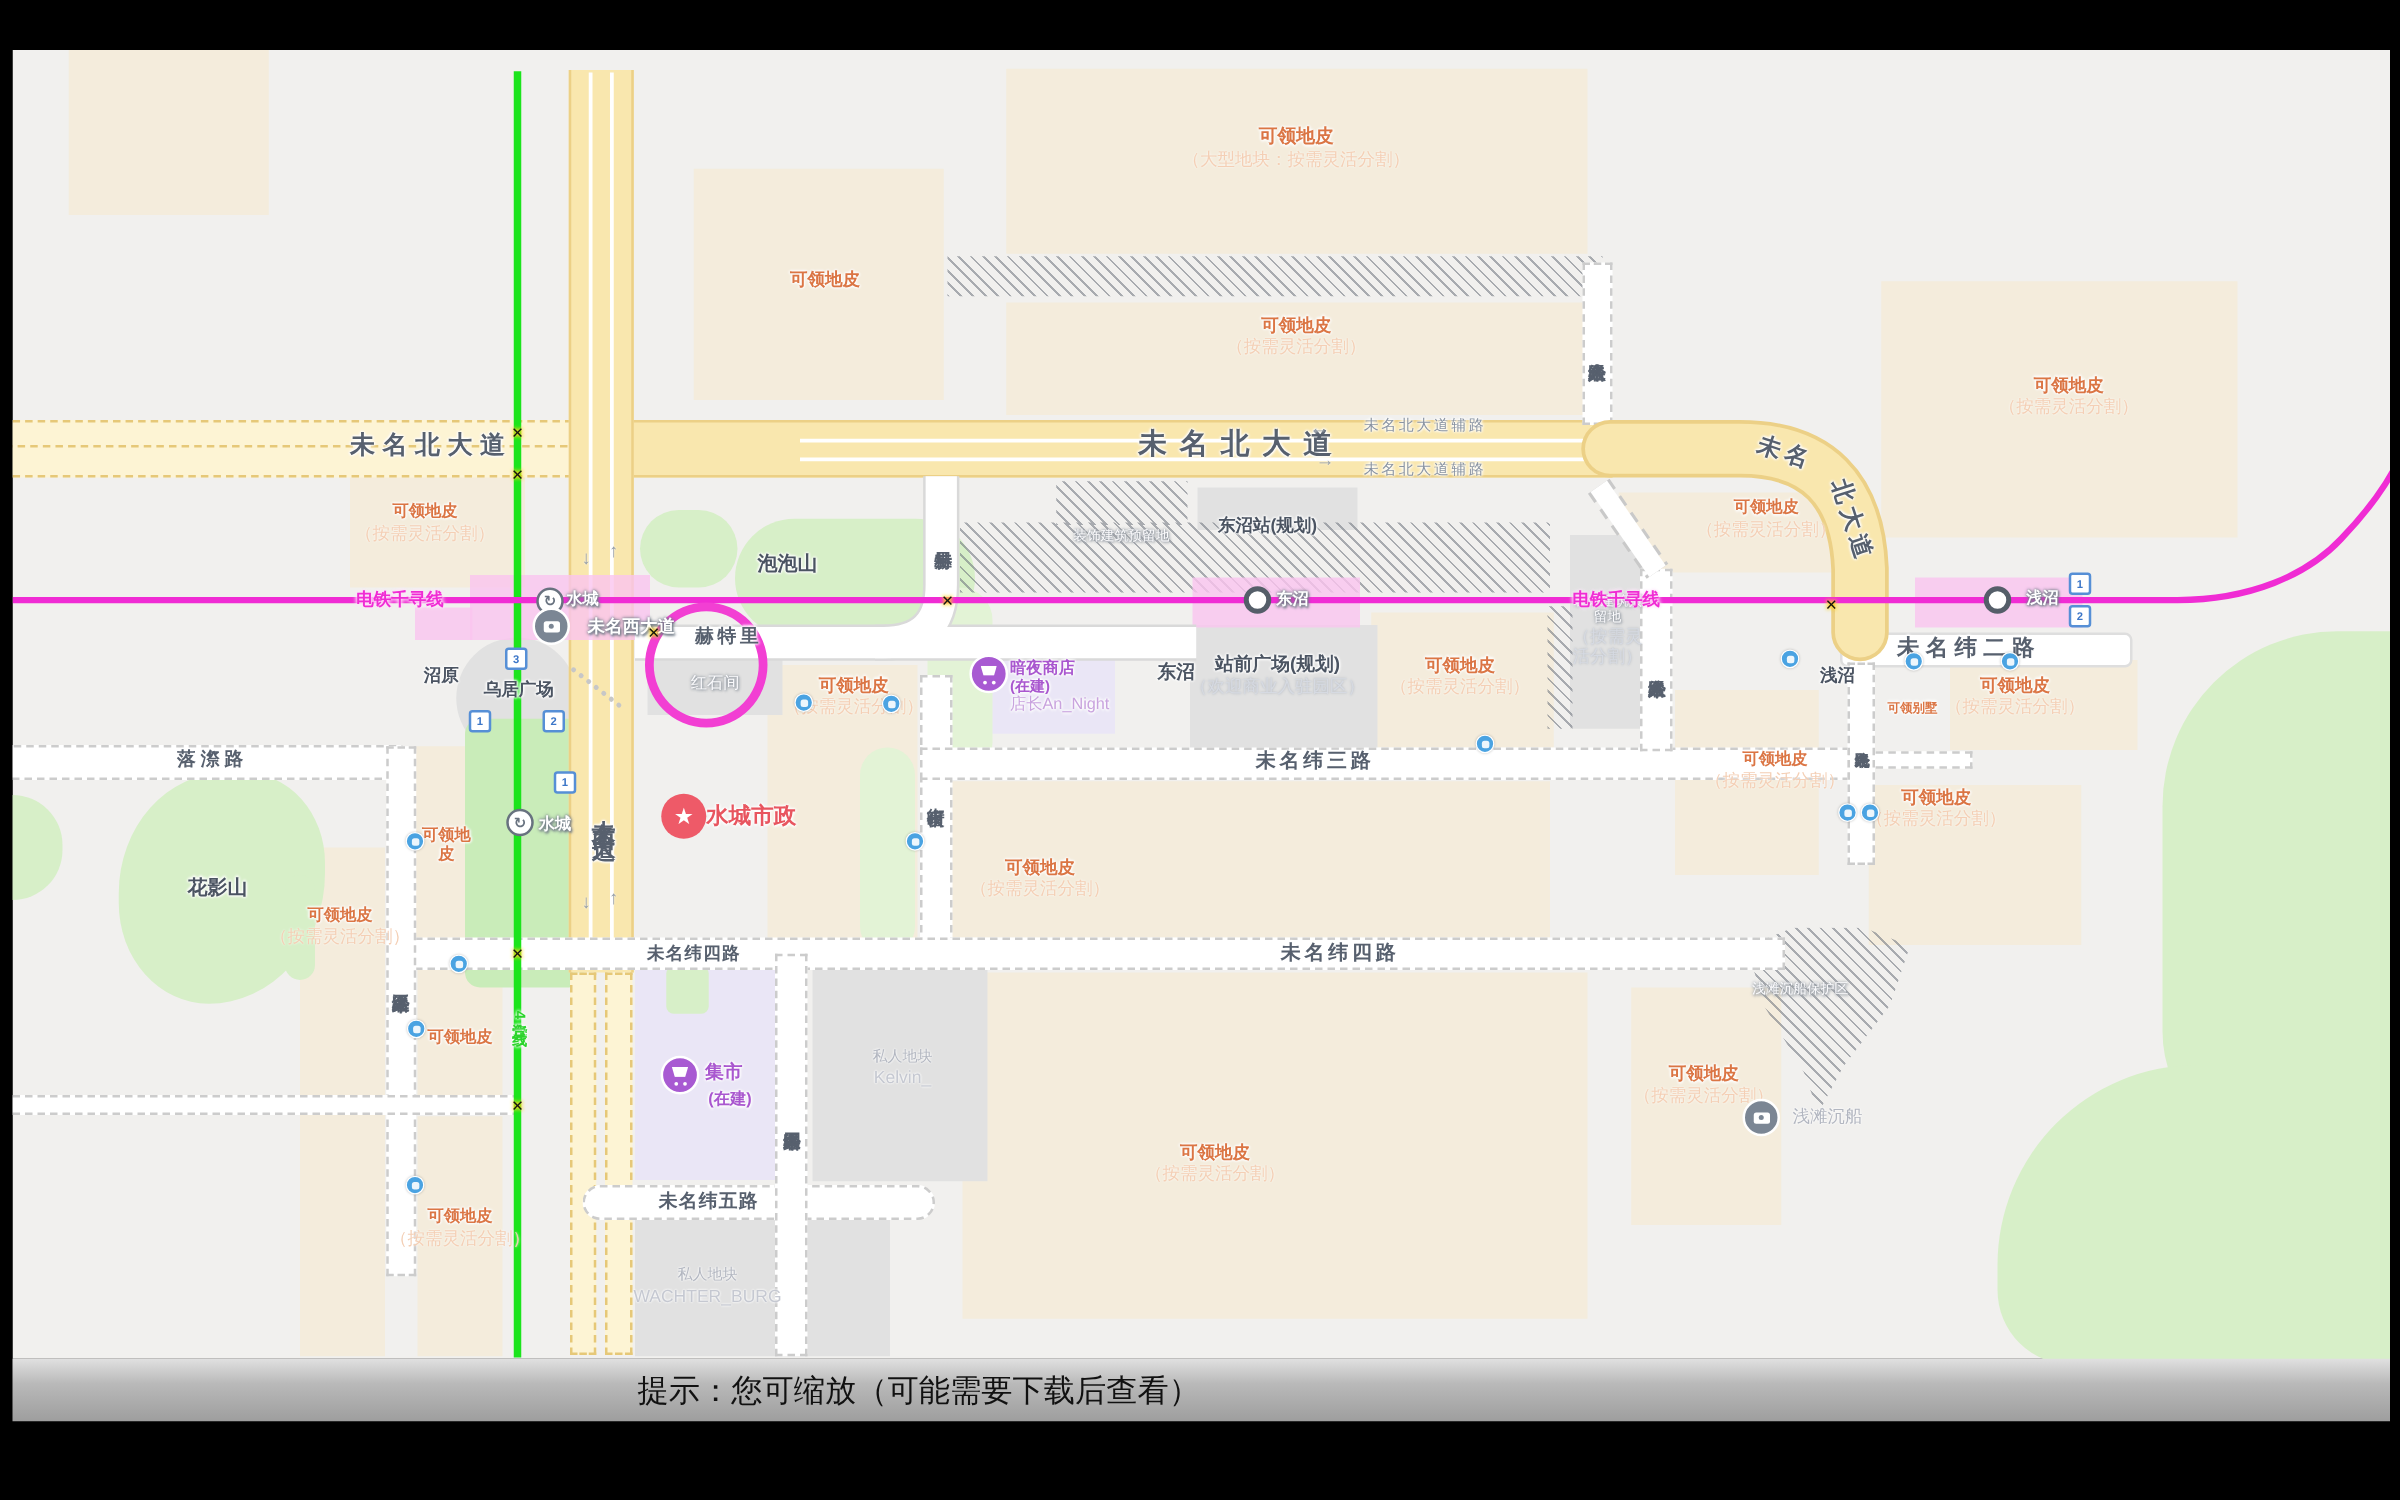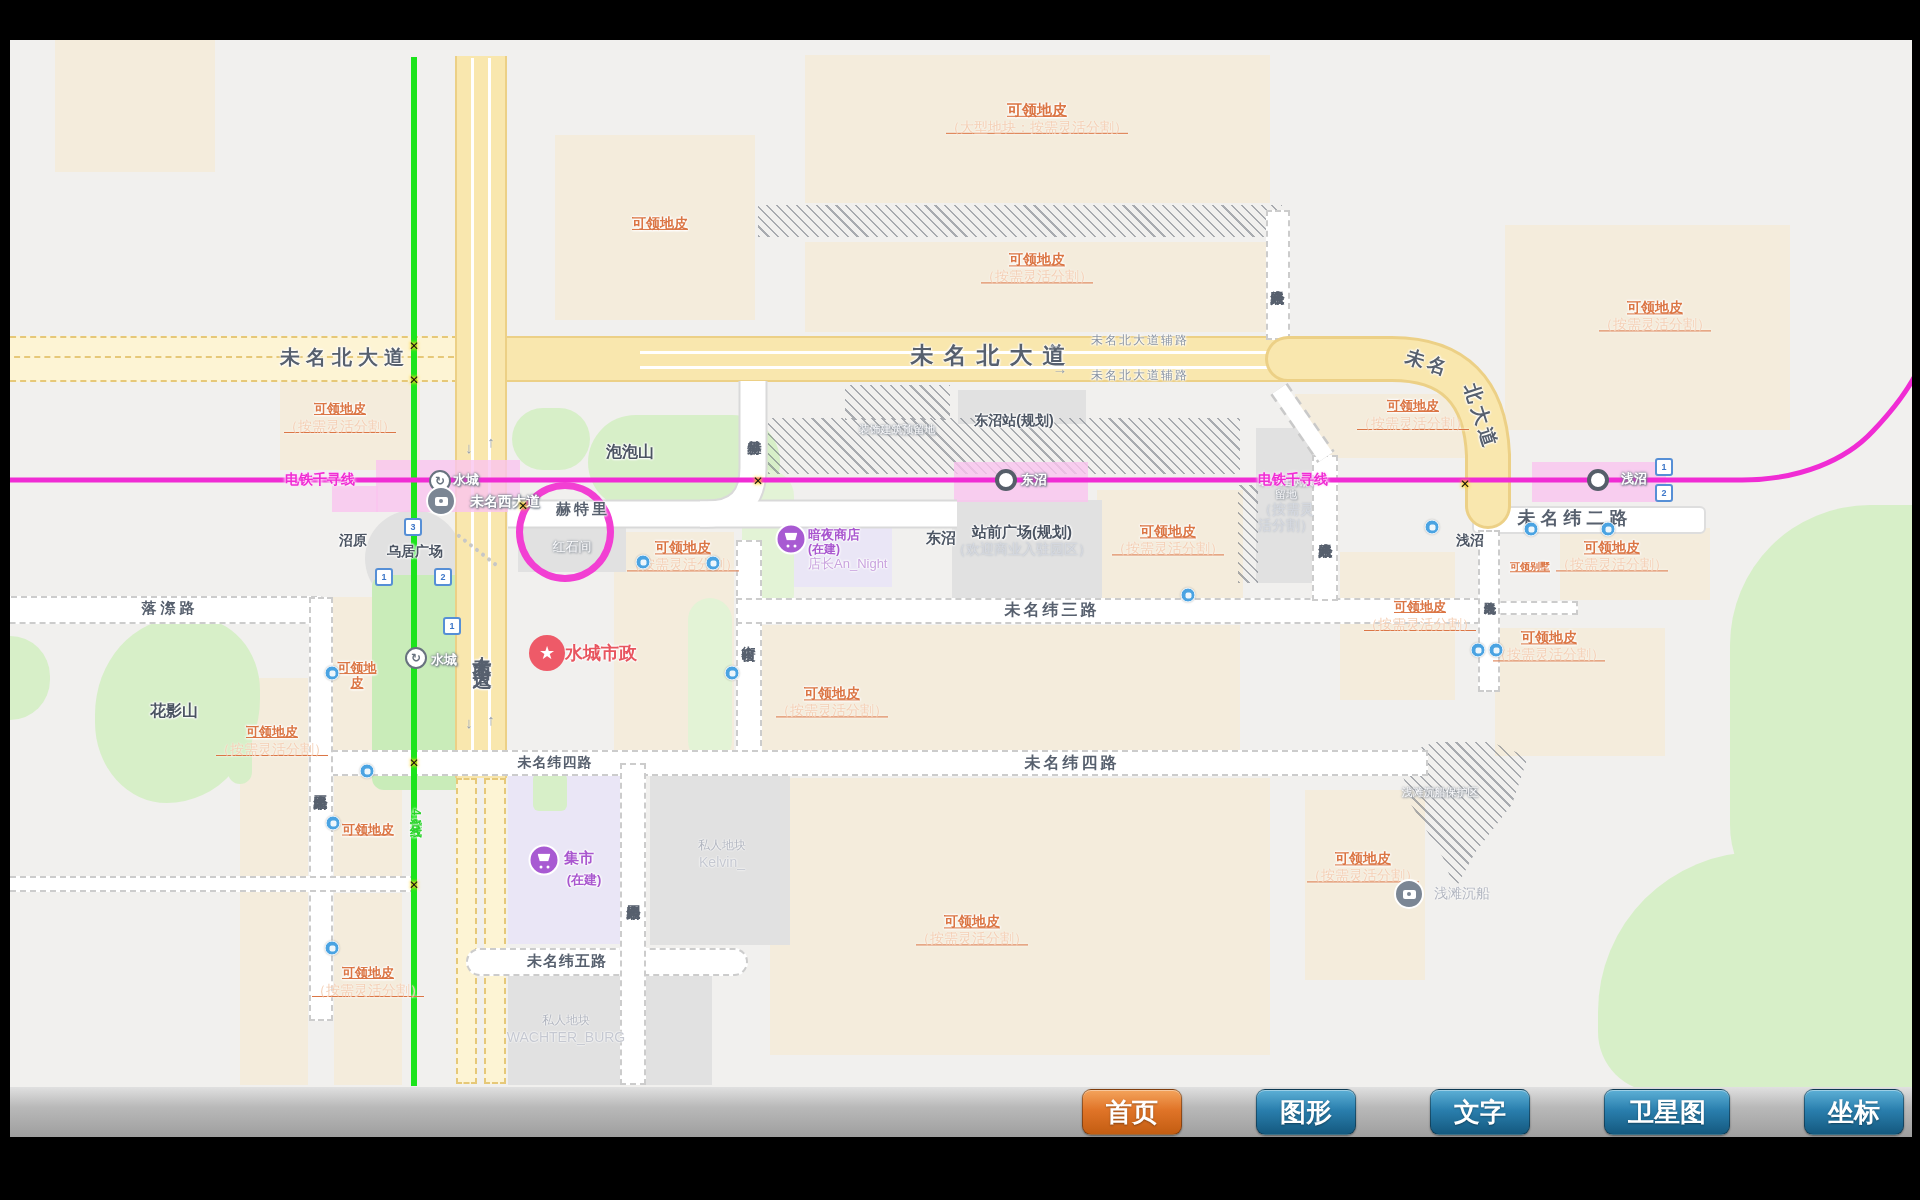--- a/index.html
+++ b/index.html
@@ -30,21 +30,21 @@
   
   .lb{position:absolute;z-index:7;white-space:nowrap;transform:translate(-50%,-50%);text-align:center;
       color:#5a6370;font-weight:600;line-height:1.15;
       text-shadow:-1px 0 2px rgba(255,255,255,.95),1px 0 2px rgba(255,255,255,.95),0 -1px 2px rgba(255,255,255,.95),0 1px 2px rgba(255,255,255,.95);}
   .lb.v{writing-mode:vertical-rl;}
   .rd{color:#57606e;}
   .rd2{color:#8a94a2;font-weight:500;}
   .pl{color:#4b5462;}
   .wl{color:#fbfbfd;font-weight:500;text-shadow:0 0 2px #9aa0a8,0 0 3px #9aa0a8,1px 1px 2px #9aa0a8;}
   .gl{color:#b2b6c0;font-weight:500;text-shadow:0 0 2px #fff,0 0 2px #fff;}
-  .cl{color:#db7544;font-weight:600;text-decoration:underline;}
+  .cl{color:#db7544;font-weight:600;}
   .st{color:#fff;font-weight:600;text-shadow:0 0 2px #747e8a,0 0 3px #747e8a,1px 1px 2px #747e8a;}
   .ml{color:#f02cd4;font-weight:600;text-shadow:0 0 3px #ffd9f8,0 0 3px #ffd9f8,0 0 4px #ffffff;}
   .gn{color:#2bd42b;font-weight:700;text-shadow:0 0 3px #fff,0 0 3px #fff;}
   .red{color:#e8555f;font-weight:700;}
   .pur{color:#a957cf;font-weight:600;}
   .pur2{color:#c9a3de;font-weight:400;}
   .lb .sub{display:block;font-size:14px;letter-spacing:0;font-weight:400;margin-top:1px;}
   .cl .sub{color:#f4cfb5;text-shadow:0 0 2px #fff;}
   .pl .sub,.wl .sub{color:#d6dae2;text-shadow:0 0 2px #aab0b8;}
   .gl .sub{color:#c5c8d1;}
@@ -292,21 +292,15 @@
       <div class="ic ic-ar" style="left: 1055px; top: 343px;">←</div>
       <div class="ic ic-ar" style="left: 1060px; top: 368px;">→</div>
     </div>
 
   <div class="bar" style="left:0;top:0;width:1920px;height:40px"></div>
   <div class="bar" style="left:0;top:0;width:10px;height:1200px"></div>
   <div class="bar" style="left:1912px;top:0;width:8px;height:1200px"></div>
   <div class="bar" style="left:0;top:1137px;width:1920px;height:63px"></div>
 
   <div id="toolbar">
-    <div id="btns">
-        <div class="btn btn-orange">首页</div>
-        <div class="btn btn-blue">图形</div>
-        <div class="btn btn-blue">文字</div>
-        <div class="btn btn-blue">卫星图</div>
-        <div class="btn btn-blue">坐标</div>
-      </div>
+    <div id="hint">提示：您可缩放（可能需要下载后查看）</div>
   </div>
 </div>
 
 </body></html>

